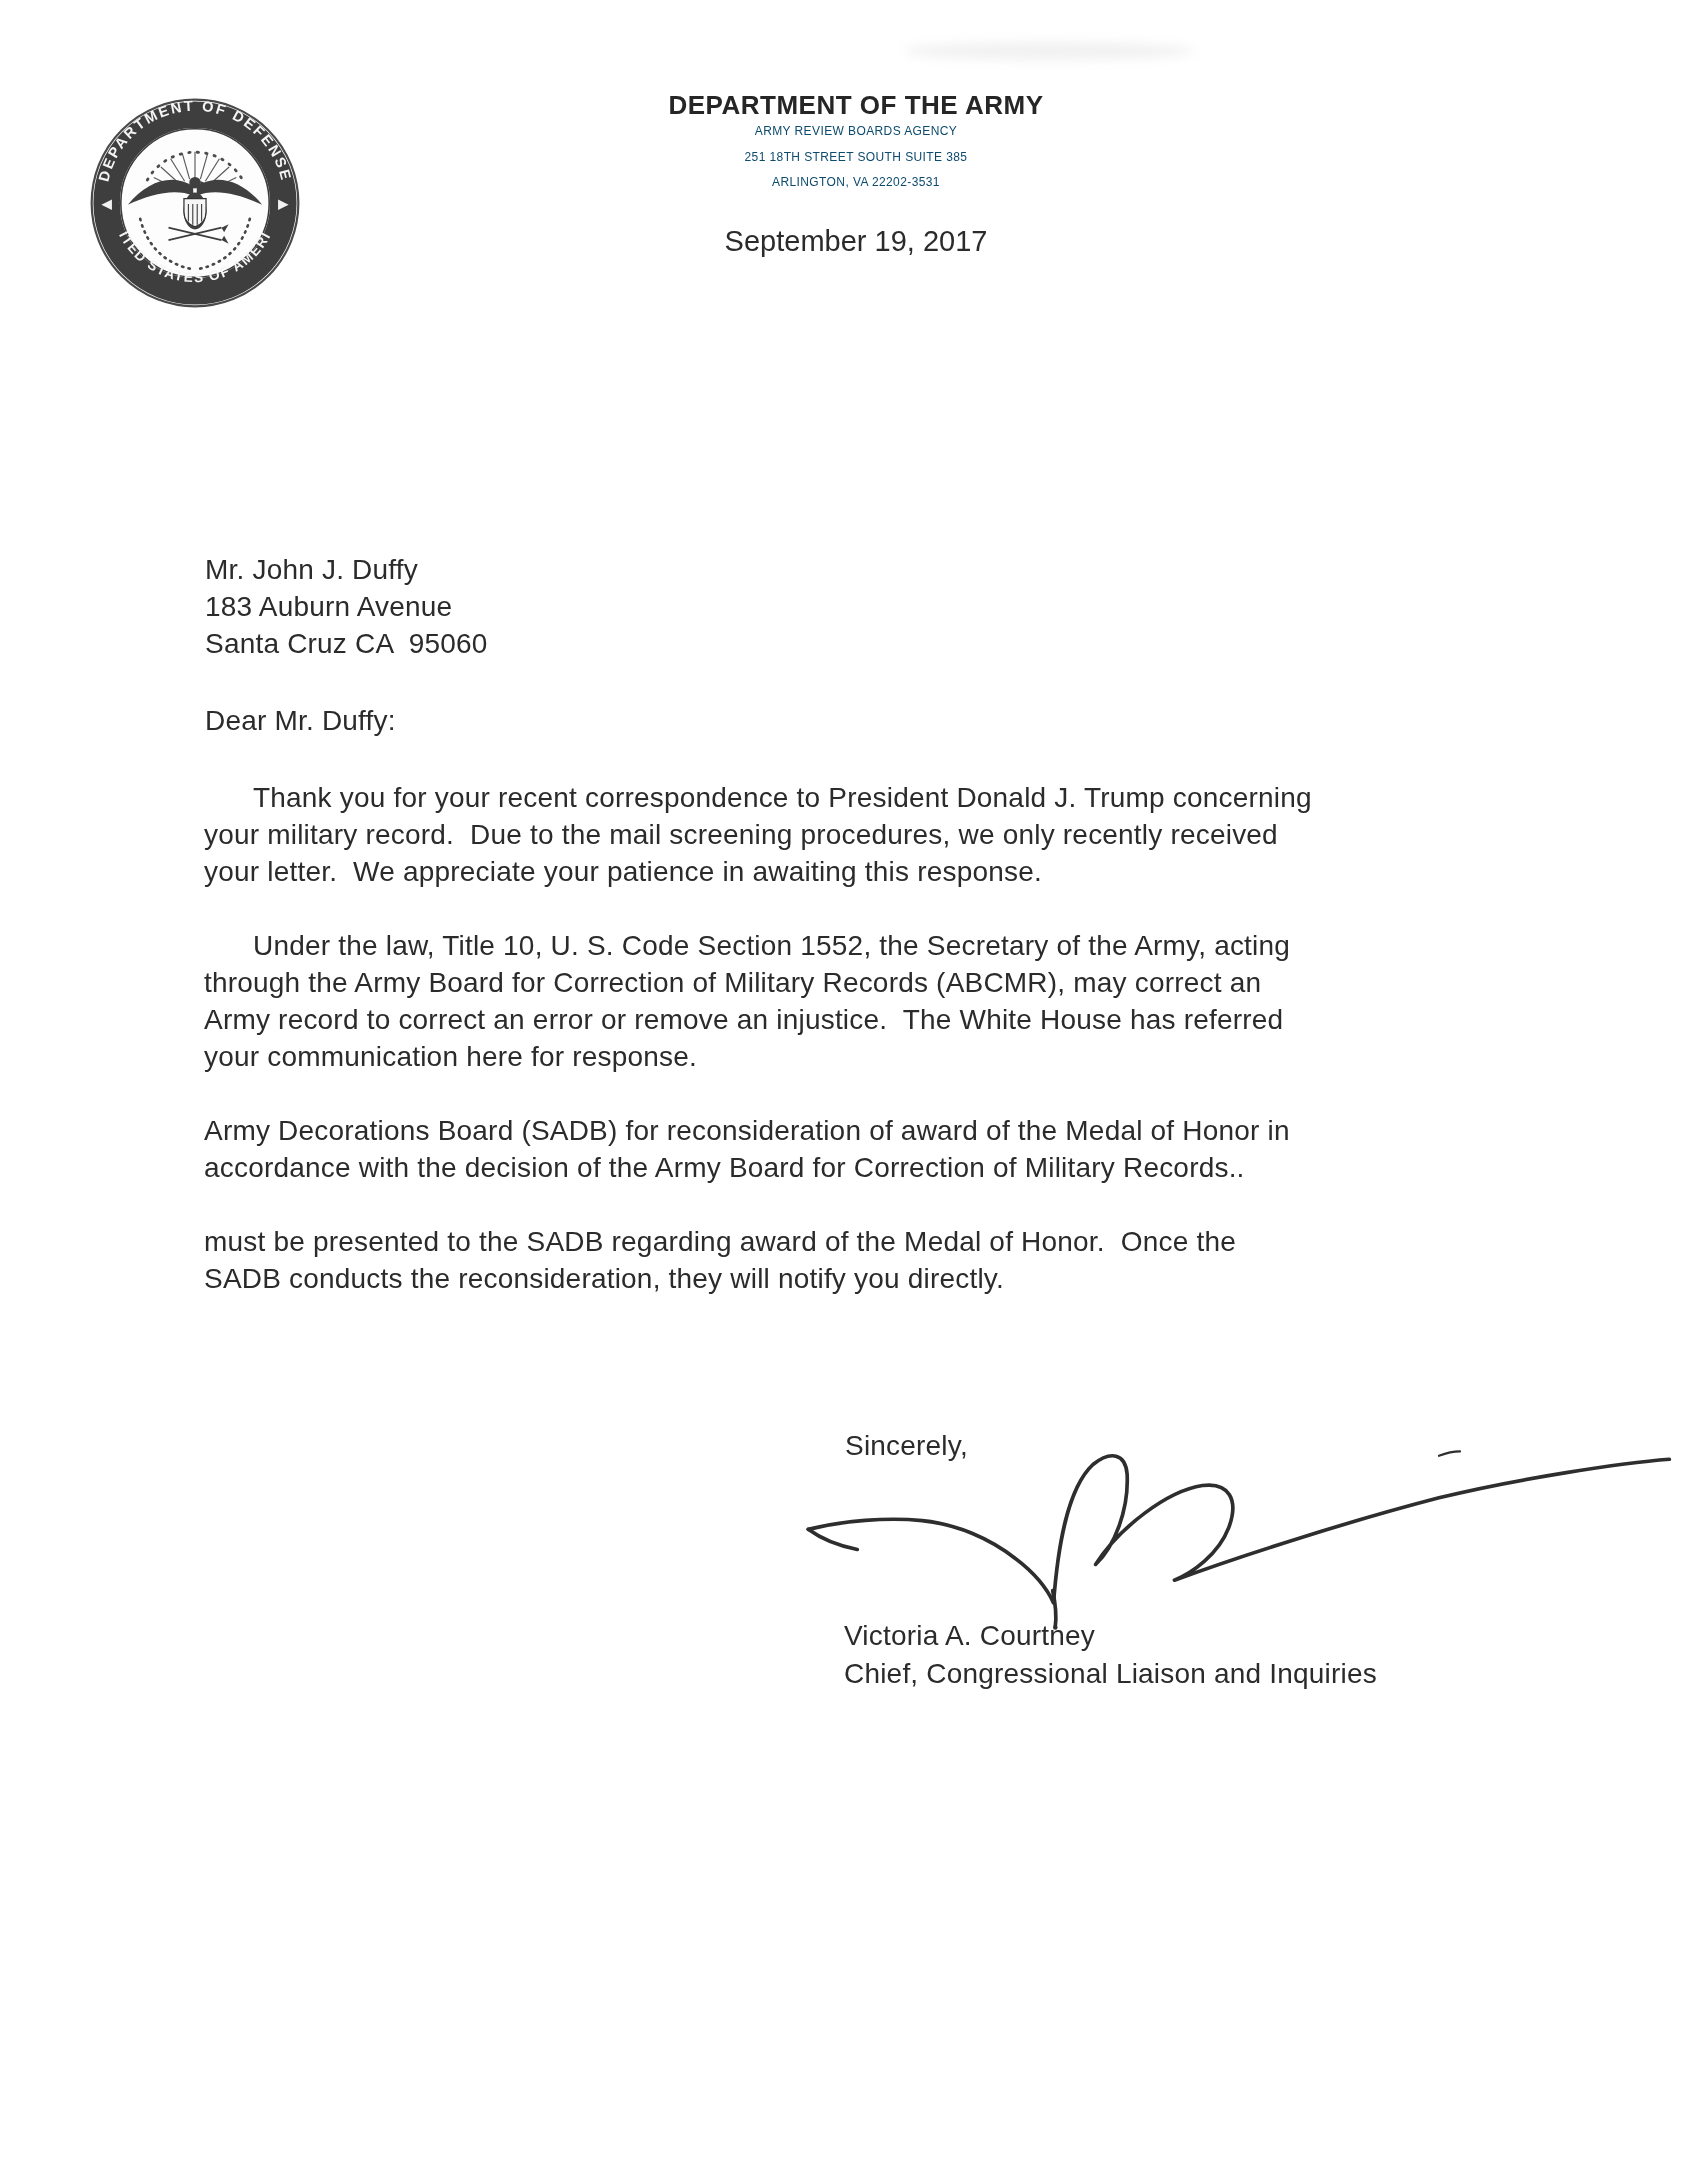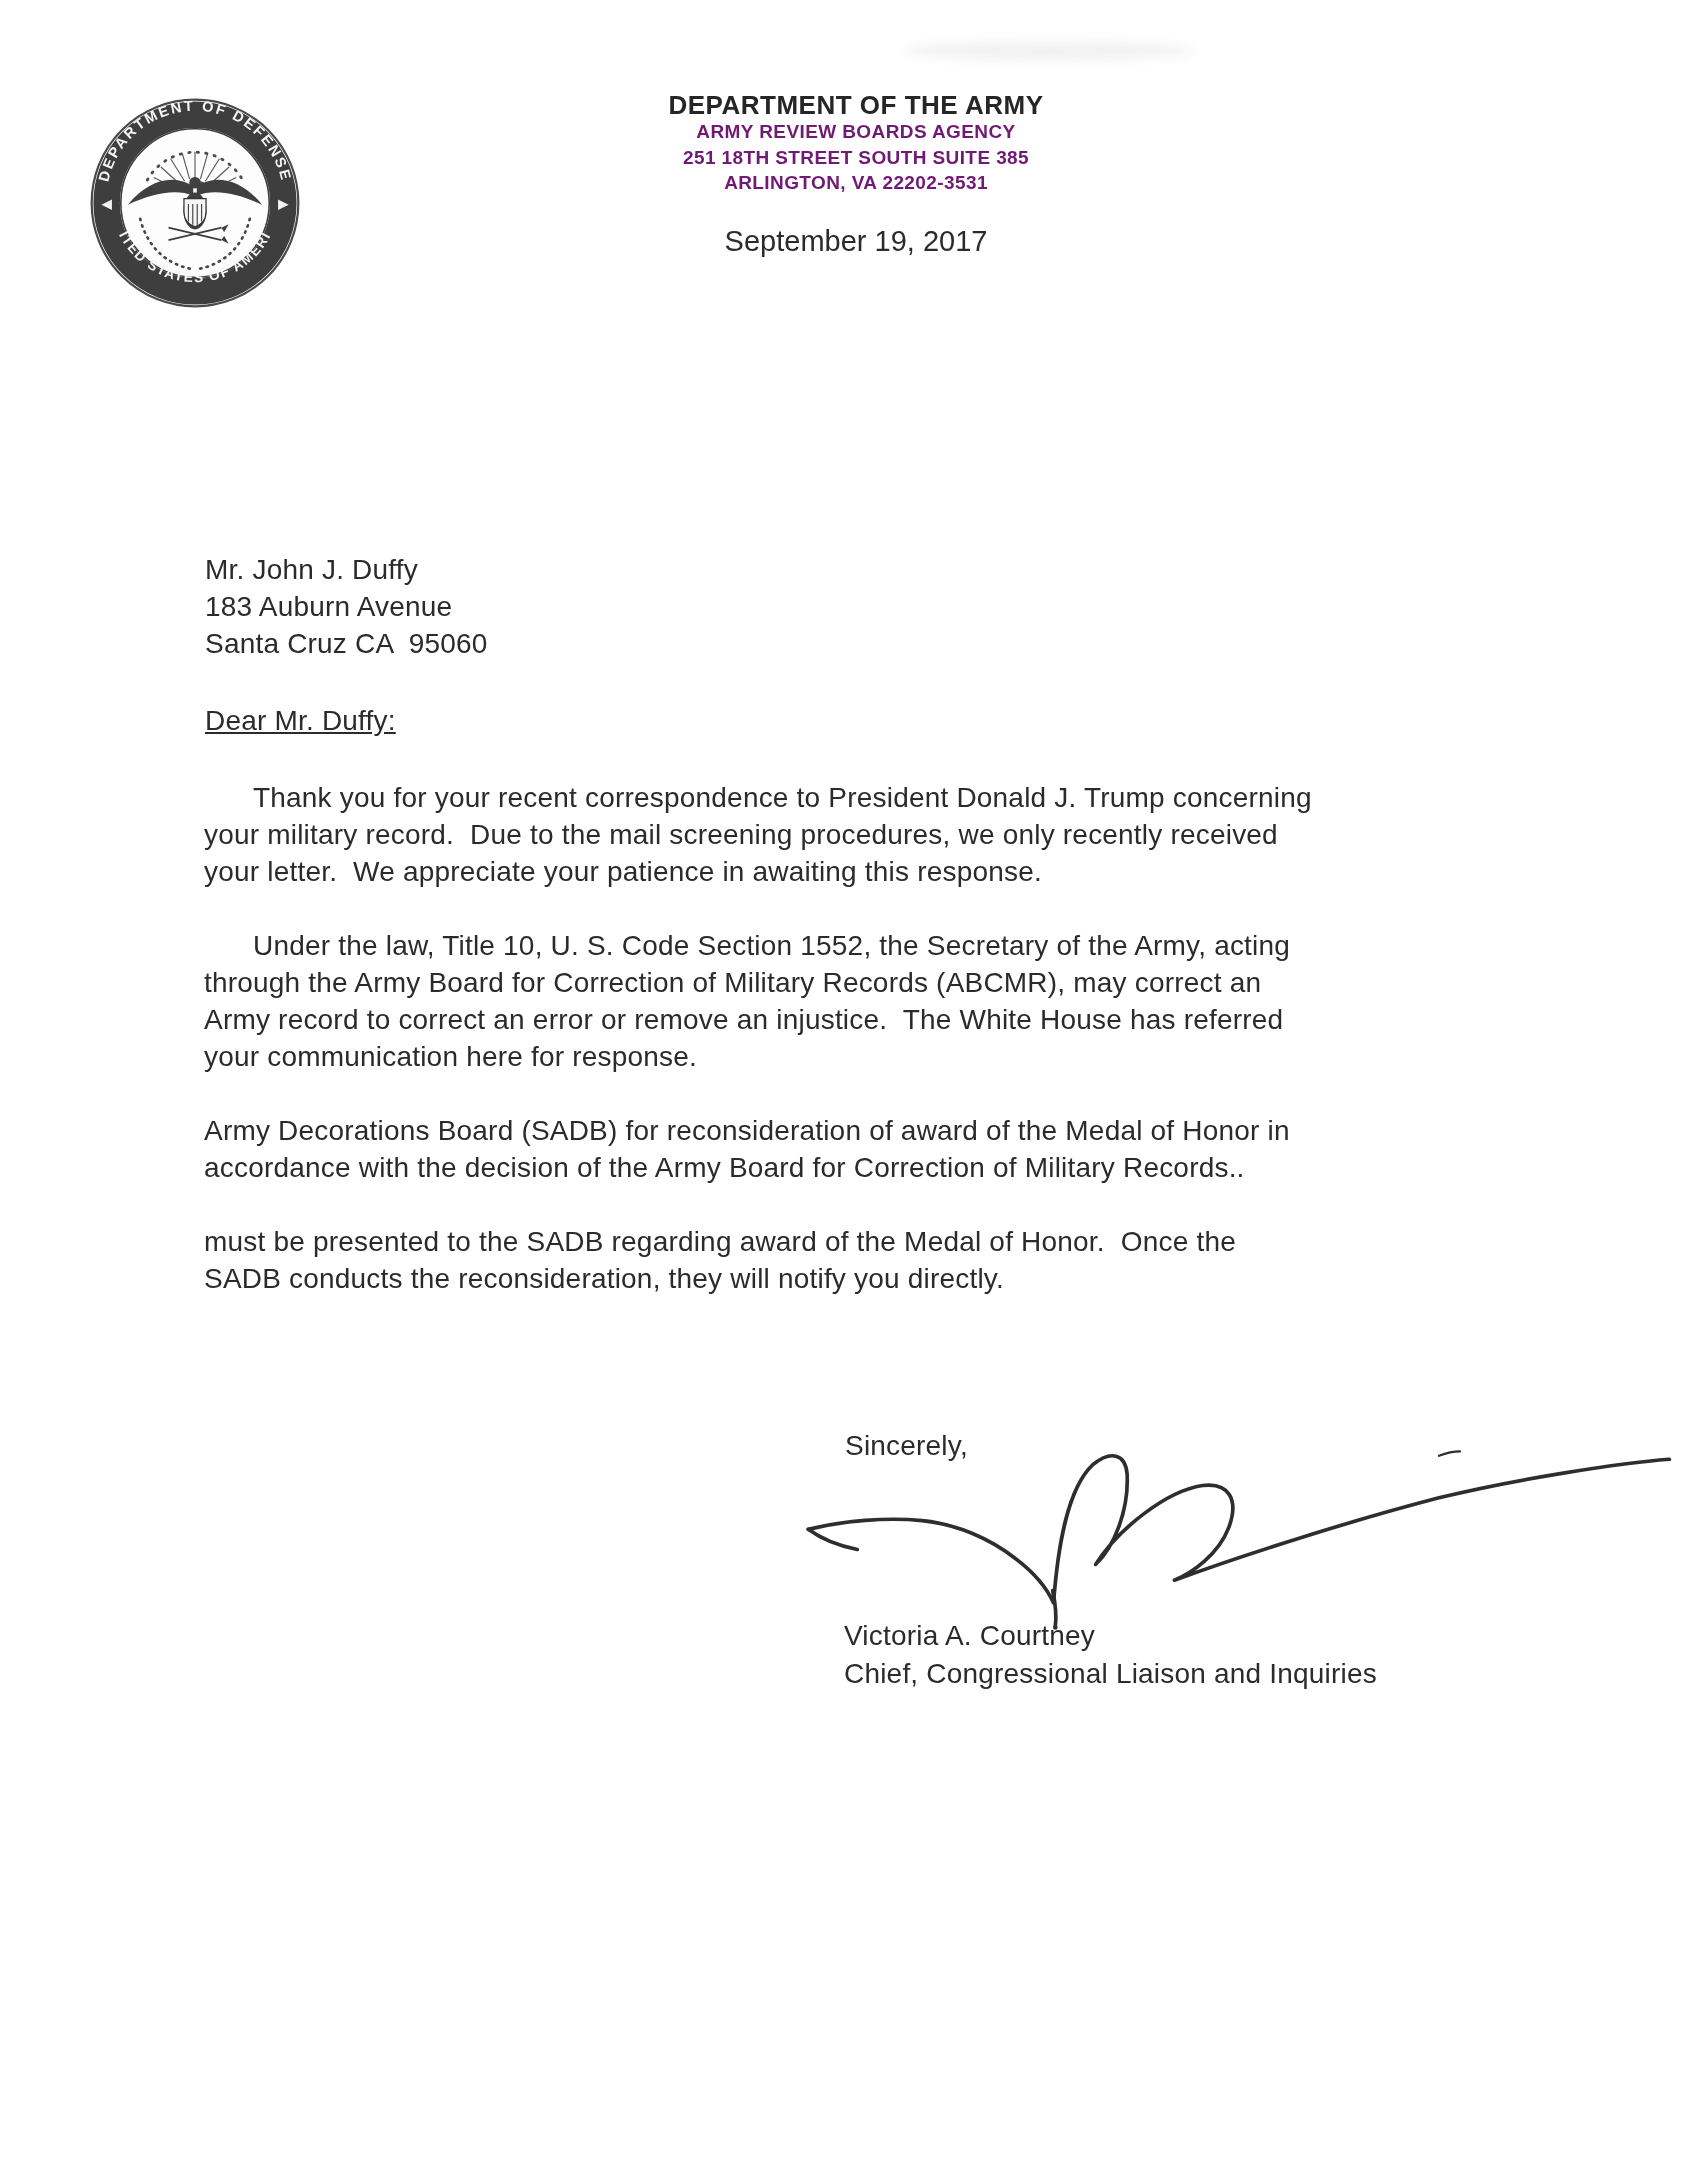--- a/index.html
+++ b/index.html
@@ -17,33 +17,33 @@
     background:rgba(120,120,120,0.10); border-radius:50%;
     filter:blur(5.3px);
   }
   
   .seal { position:absolute; left:89px; top:97px; width:212px; height:212px; }
   .letterhead-text {
     position:absolute; left:439px; top:91px; width:834px;
     text-align:center;
   }
   .lh-dept   { font-size:26px; font-weight:bold; letter-spacing:0.5px; line-height:28px; color:#262626; }
-  .lh-sub    { font-size:19px; font-weight:bold; letter-spacing:0.4px; line-height:25.5px; color:#701a75; }
+  .lh-sub    { font-size:12px; font-weight:normal; letter-spacing:0.4px; line-height:25.5px; color:#0c4a6e; }
   .lh-date   { margin-top:28px; font-size:29px; line-height:35px; color:#2b2b2b; }
 
   
   .ref-block, .recipient-block {
     position:absolute; left:205px;
     font-size:28px; line-height:37px; letter-spacing:0.2px;
   }
   .ref-block { top:321px; }
   .recipient-block { top:551px; }
   .salutation {
     position:absolute; left:205px; top:702px;
-    font-size:28px; line-height:37px; letter-spacing:0.2px;text-decoration:underline;
+    font-size:28px; line-height:37px; letter-spacing:0.2px;
   }
   .body-paragraphs {
     position:absolute; left:204px; top:779px; width:1352px;
     font-size:28px; line-height:37px; letter-spacing:0.2px;
   }
   .para + .para { margin-top:37px; }
   .line { white-space:pre-wrap; }
   .line.indent { padding-left:49px; }
 
   

